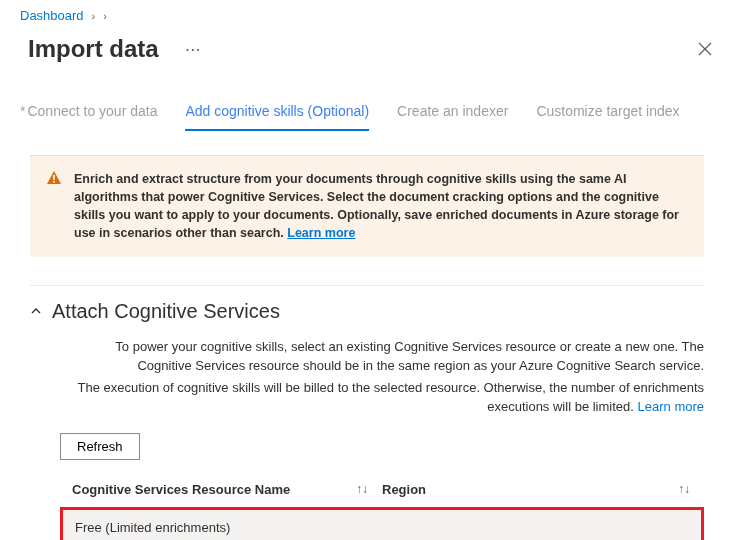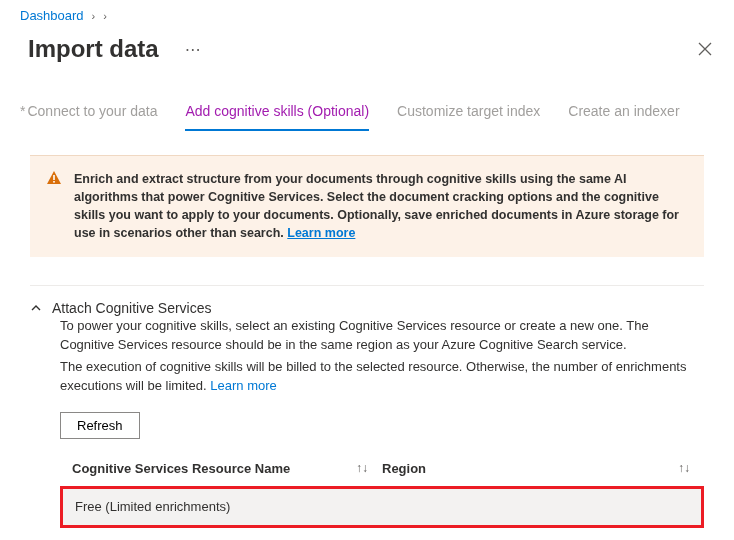--- a/index.html
+++ b/index.html
@@ -37,21 +37,21 @@
     font-size: 14px;
   }
   .tab {
     padding-bottom: 10px;
     color: #a19f9d;
     cursor: pointer;
     white-space: nowrap;
   }
   .tab .star { color: #a19f9d; margin-right: 2px; }
   .tab.active {
-    color: #a21caf;
+    color: #3b82f6;
     border-bottom: 2px solid #0078d4;
     font-weight: 400;
   }
   .content { padding: 24px 30px 10px 30px; }
   .info-box {
     background: #fdf2e8;
     border-top: 1px solid #f0d8c2;
     padding: 14px 18px 14px 16px;
     display: flex;
     gap: 12px;
@@ -65,29 +65,30 @@
   .section {
     border-top: 1px solid #edebe9;
     margin-top: 28px;
     padding-top: 14px;
   }
   .section-header {
     display: flex;
     align-items: center;
     gap: 10px;
     cursor: pointer;
-    font-size: 14px;
+    font-size: 20px;
+    margin-bottom: 14px;
   }
   .section-body {
     padding-left: 30px;
     font-size: 13px;
     line-height: 1.5;
     color: #323130;
   }
-  .section-body p { margin: 0 0 2px 0; }
+  .section-body p { margin: 0 0 2px 0; text-align: right; }
   .section-body a { color: #0078d4; text-decoration: none; cursor: pointer; }
   .refresh-btn {
     margin-top: 14px;
     background: #fff;
     border: 1px solid #8a8886;
     padding: 5px 16px;
     font-size: 13px;
     cursor: pointer;
     font-family: inherit;
     text-align: center;
@@ -140,22 +141,22 @@
   <span class="close">
     <svg width="14" height="14" viewBox="0 0 14 14">
         <path d="M1 1 L13 13 M13 1 L1 13" stroke="#605e5c" stroke-width="1.3" fill="none"></path>
       </svg>
   </span>
 </div>
 
 <div class="tabs">
   <div class="tab"><span class="star">*</span><span>Connect to your data</span></div>
   <div class="tab active">Add cognitive skills (Optional)</div>
+  <div class="tab">Create an indexer</div>
   <div class="tab">Customize target index</div>
-  <div class="tab">Create an indexer</div>
 </div>
 
 <div class="content">
   <div class="info-box">
     <span class="warn-icon">
       <svg width="16" height="16" viewBox="0 0 16 16">
           <path d="M8 1 L15 14 L1 14 Z" fill="#d96f0a"></path>
           <rect x="7.2" y="5" width="1.6" height="5" fill="#fff"></rect>
           <rect x="7.2" y="11" width="1.6" height="1.6" fill="#fff"></rect>
         </svg>

